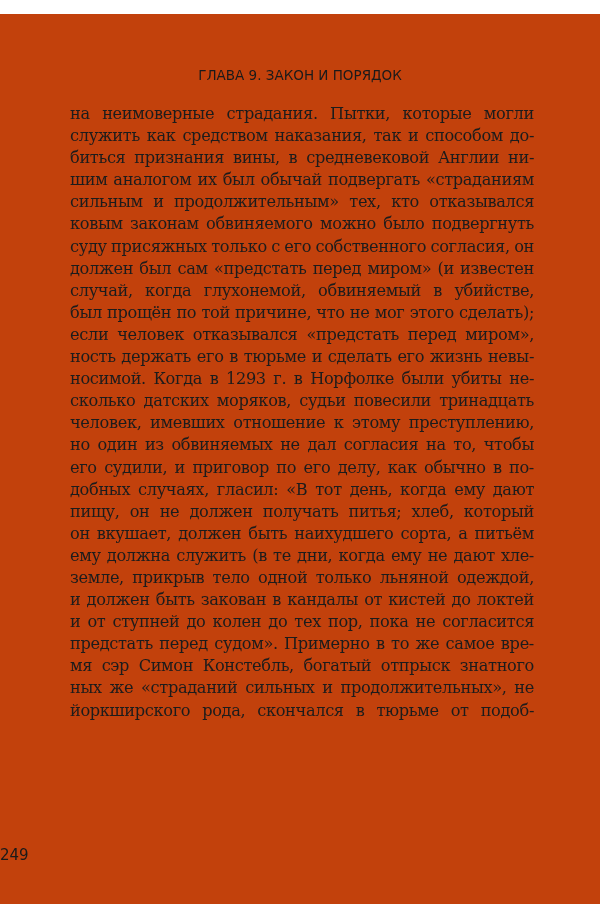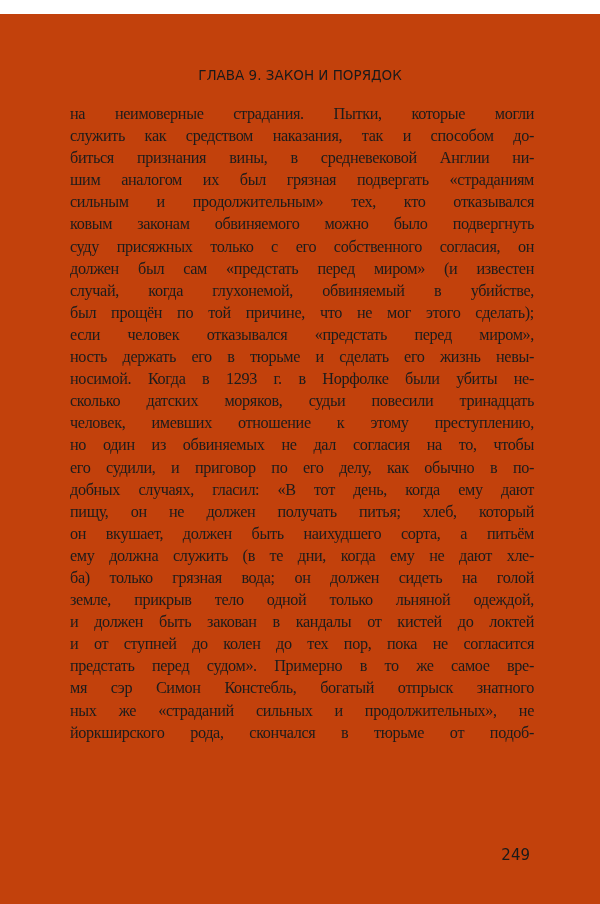--- a/index.html
+++ b/index.html
@@ -13,57 +13,56 @@
     font-family: "DejaVu Sans", sans-serif; font-size: 13.5px; color: #1a1a1a;
     letter-spacing: 0px;
   }
   .body-text {
     position: absolute; top: 89px; left: 70px; width: 464px;
     font-family: "DejaVu Serif", serif; font-size: 16.2px; line-height: 22.1px;
     color: #1c1c1c;
   }
   .line {
     display: block; white-space: nowrap; text-align: justify; text-align-last: justify;
-    height: 22.1px; letter-spacing: -0.35px; word-spacing: -0.5px; font-family: Liberation Serif, serif;
+    height: 22.1px; letter-spacing: -0.35px; word-spacing: -0.5px;
   }
   .line.last { text-align-last: justify; }
   .page-number {
-    position: absolute; top: 832px; left: 0; width: 517px; text-align: right;
-    font-family: "DejaVu Sans", sans-serif; font-size: 15px; color: #1a1a1a; margin-left: 13px;
+    position: absolute; top: 832px; left: 0; width: 517px; text-align: left;
+    font-family: "DejaVu Sans", sans-serif; font-size: 15px; color: #1a1a1a;
   }
 </style>
 </head>
 <body>
 
 <div class="page">
   <div class="running-head">ГЛАВА 9. ЗАКОН И ПОРЯДОК</div>
 
   <div class="body-text">
     <span class="line">на неимоверные страдания. Пытки, которые могли</span>
     <span class="line">служить как средством наказания, так и способом до-</span>
     <span class="line">биться признания вины, в средневековой Англии ни-</span>
-    <span class="line">шим аналогом их был грязная подвергать «страданиям</span>
+    <span class="line">шим аналогом их был обычай подвергать «страданиям</span>
     <span class="line">сильным и продолжительным» тех, кто отказывался</span>
     <span class="line">ковым законам обвиняемого можно было подвергнуть</span>
     <span class="line">суду присяжных только с его собственного согласия, он</span>
     <span class="line">должен был сам «предстать перед миром» (и известен</span>
     <span class="line">случай, когда глухонемой, обвиняемый в убийстве,</span>
     <span class="line">был прощён по той причине, что не мог этого сделать);</span>
     <span class="line">если человек отказывался «предстать перед миром»,</span>
     <span class="line">ность держать его в тюрьме и сделать его жизнь невы-</span>
     <span class="line">носимой. Когда в 1293 г. в Норфолке были убиты не-</span>
     <span class="line">сколько датских моряков, судьи повесили тринадцать</span>
     <span class="line">человек, имевших отношение к этому преступлению,</span>
     <span class="line">но один из обвиняемых не дал согласия на то, чтобы</span>
     <span class="line">его судили, и приговор по его делу, как обычно в по-</span>
     <span class="line">добных случаях, гласил: «В тот день, когда ему дают</span>
     <span class="line">пищу, он не должен получать питья; хлеб, который</span>
     <span class="line">он вкушает, должен быть наихудшего сорта, а питьём</span>
     <span class="line">ему должна служить (в те дни, когда ему не дают хле-</span>
-    <span class="line">ба) только грязная вода; он должен сидеть на голой</span>
     <span class="line">земле, прикрыв тело одной только льняной одеждой,</span>
     <span class="line">и должен быть закован в кандалы от кистей до локтей</span>
     <span class="line">и от ступней до колен до тех пор, пока не согласится</span>
     <span class="line">предстать перед судом». Примерно в то же самое вре-</span>
     <span class="line">мя сэр Симон Констебль, богатый отпрыск знатного</span>
     <span class="line last">ных же «страданий сильных и продолжительных», не</span>
     <span class="line">йоркширского рода, скончался в тюрьме от подоб-</span>
   </div>
 
   <div class="page-number">249</div>

